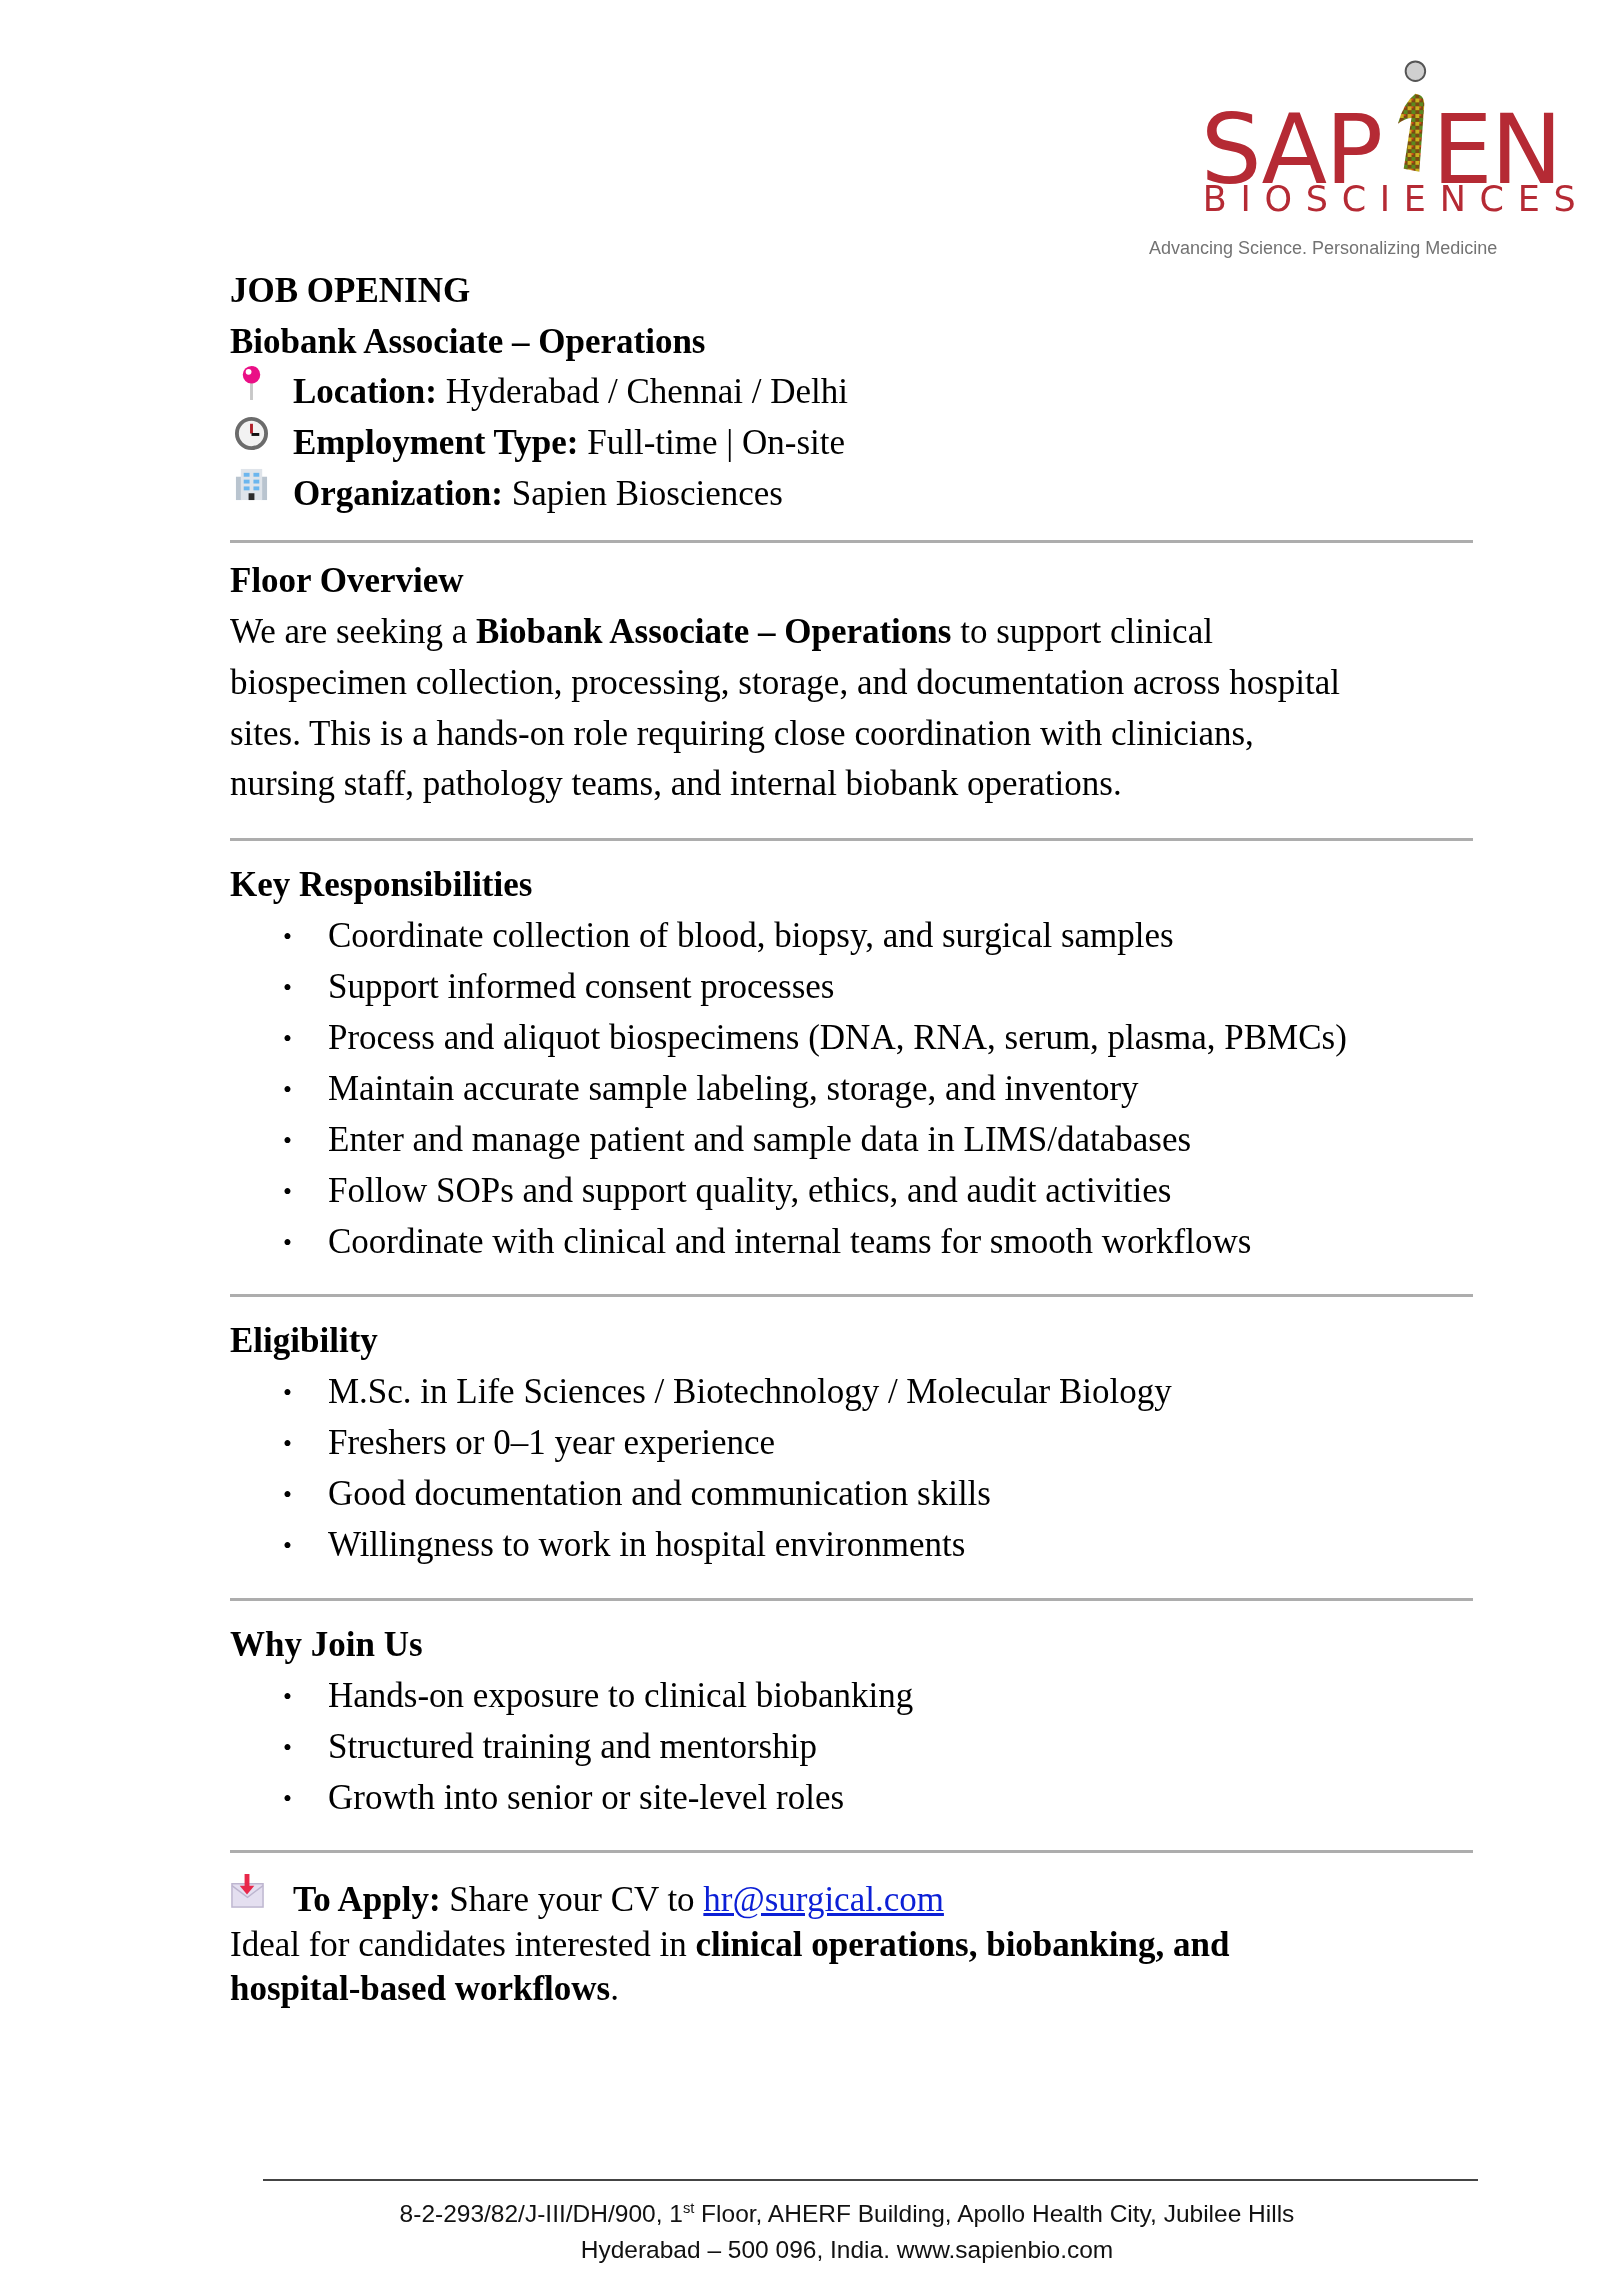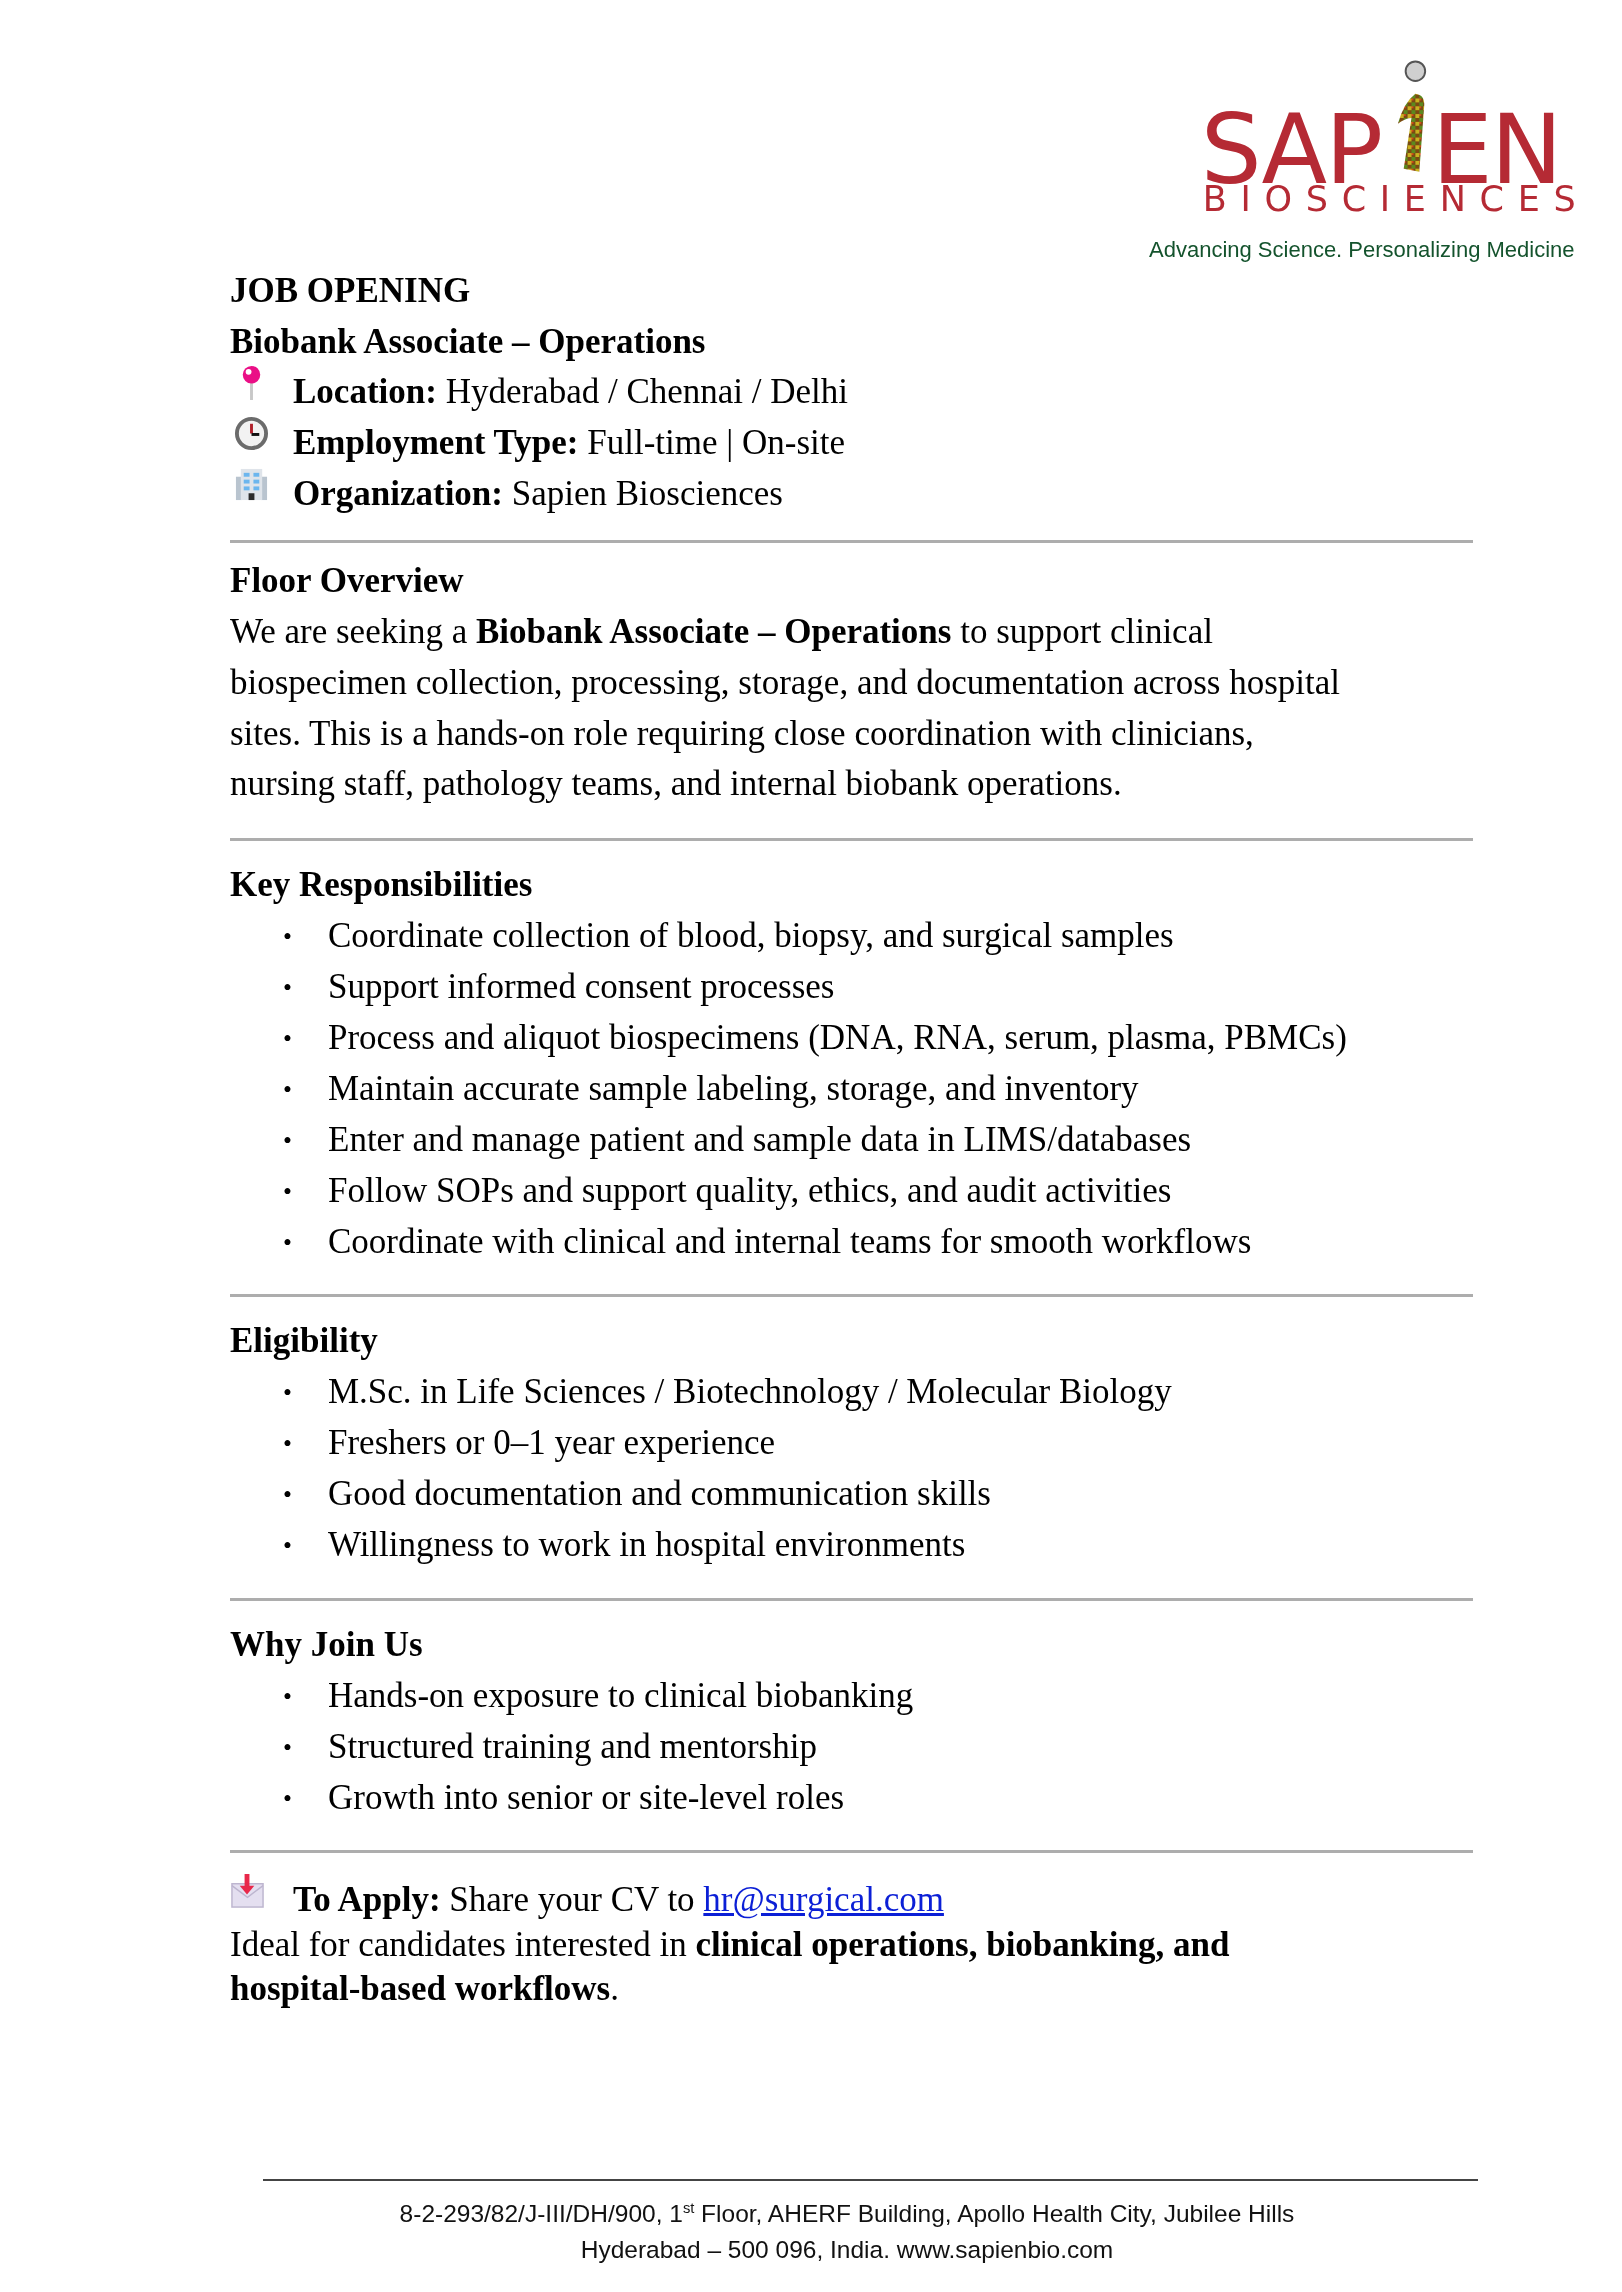--- a/index.html
+++ b/index.html
@@ -9,21 +9,21 @@
 
   
   .logo { position: absolute; left: 1157px; top: 59px; width: 412px; height: 216px; }
   .logo-word { position: absolute; left: 7.8px; top: 43px; font-family: "DejaVu Sans", "Liberation Sans", sans-serif;
                font-size: 96px; letter-spacing: -2px; color: #b52a34; line-height: 1; white-space: nowrap; }
   .logo-word .gap { display: inline-block; width: 51px; }
   .logo-figure { position: absolute; left: 199px; top: 0px; width: 39px; height: 118px; }
   .logo-sub { position: absolute; left: 9.8px; top: 123px; font-family: "DejaVu Sans", "Liberation Sans", sans-serif;
               font-size: 35px; letter-spacing: 13.7px; color: #b52a34; white-space: nowrap; line-height: 1; }
   .logo-tag { position: absolute; left: -44px; top: 180px; font-family: "Liberation Sans", "DejaVu Sans", sans-serif;
-              font-size: 22px; color: #14532d; white-space: nowrap; line-height: 1; }
+              font-size: 18px; color: #737373; white-space: nowrap; line-height: 1; }
 
   .line { position: absolute; left: 194px; font-size: 35px; line-height: 1; white-space: nowrap; text-align: right; }
   .b { font-weight: bold; }
   .icon { position: absolute; left: 198px; width: 35px; height: 35px; }
   .rule { position: absolute; left: 194px; width: 1243px; height: 2.9px; background: #adadad; }
   .bullet { position: absolute; left: 247px; font-size: 25.5px; line-height: 1; }
   .item { position: absolute; left: 292px; font-size: 35px; line-height: 1; white-space: nowrap; }
   a.email { color: #0b1fd6; text-decoration: underline; }
 
   .footer-rule { position: absolute; left: 227px; width: 1215px; height: 2px; background: #444; top: 2179px; }

